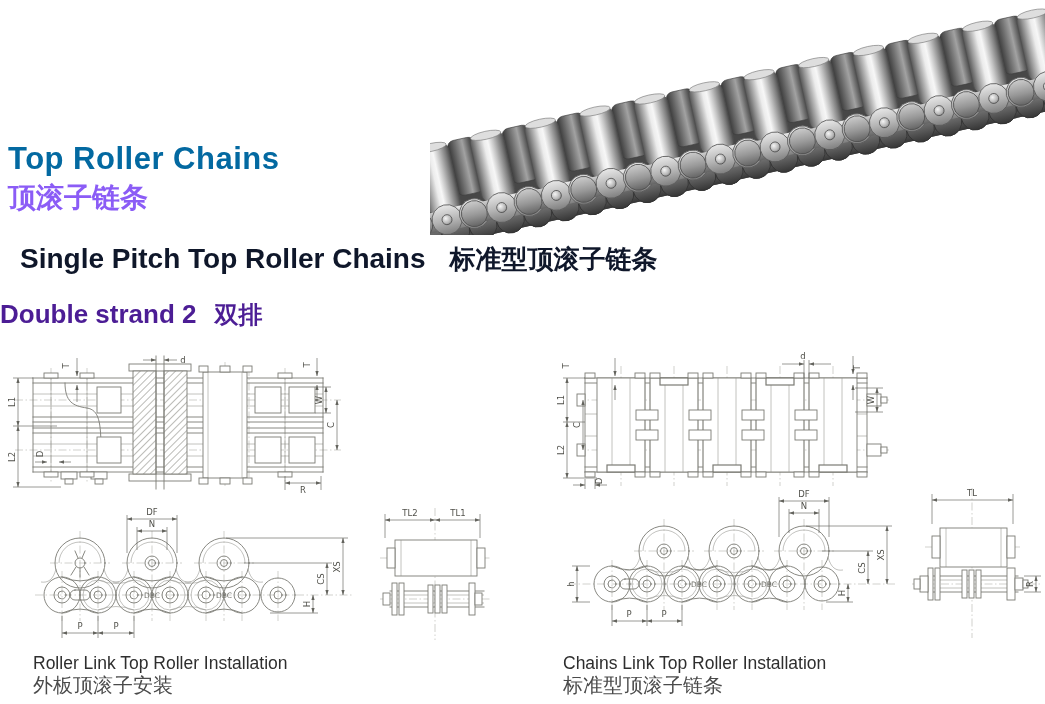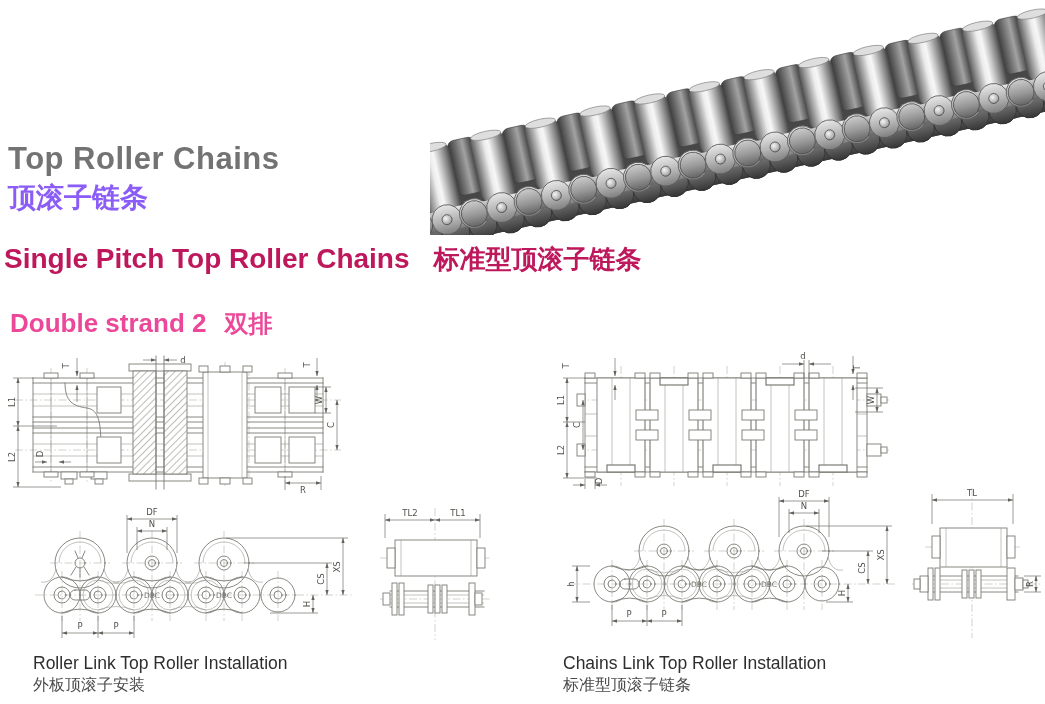--- a/index.html
+++ b/index.html
@@ -1,26 +1,26 @@
 <!DOCTYPE html>
 <html><head>
 <meta charset="utf-8">
 <style>
   html,body{margin:0;padding:0;background:#fff;}
   #page{position:relative;width:1045px;height:704px;background:#fff;overflow:hidden;
         font-family:"Liberation Sans",sans-serif;}
   .abs{position:absolute;}
   .t1{left:8px;top:141px;font-size:31px;font-weight:700;letter-spacing:.5px;}
   .t2{left:8px;top:179px;font-size:28px;font-weight:700;}
-  .sec{left:4px;top:242px;font-size:28px;font-weight:700;color:#be185d;white-space:nowrap;}
+  .sec{left:20px;top:242px;font-size:28px;font-weight:700;color:#0f172a;white-space:nowrap;}
   .sec .zh{margin-left:24px;font-size:26px;}
-  .sub{left:10px;top:299px;font-size:26px;font-weight:700;color:#ec4899;white-space:nowrap;margin-top:9px;}
+  .sub{left:0;top:299px;font-size:26px;font-weight:700;color:#4c1d95;white-space:nowrap;}
   .sub .zh{margin-left:18px;font-size:24px;}
   .cap{font-size:17.5px;color:#2e2e2e;line-height:22px;}
-  .cap .zh{font-size:16px;color:#4a4a4a;}
+  .cap .zh{font-size:20px;color:#4a4a4a;}
   
   svg .ln{stroke:#7b7b74;stroke-width:.9;fill:none;stroke-linecap:square;}
   svg .lt{stroke:#90908a;stroke-width:.55;fill:none;}
   svg .cl{stroke:#a2a29b;stroke-width:.5;fill:none;stroke-dasharray:8 2.5 1.5 2.5;}
   svg .dm{stroke:#63635d;stroke-width:.65;fill:none;}
   svg .wf{fill:#fff;stroke:#7b7b74;stroke-width:.9;}
   svg .wf2{fill:#fff;stroke:#7b7b74;stroke-width:1.2;}
   svg .hat{fill:url(#hat);stroke:#7b7b74;stroke-width:.9;}
   svg text.dim{font:8.5px "DejaVu Sans",sans-serif;fill:#50504a;text-anchor:middle;}
   svg text.dbc{font:7.5px "DejaVu Sans",sans-serif;fill:#6f6f68;text-anchor:middle;}
@@ -189,21 +189,21 @@
           <use href="#plateF" x="504" y="14"></use>
           <use href="#plateI" x="532" y="14"></use>
         <use href="#plateF" x="560" y="14"></use>
           <use href="#plateI" x="588" y="14"></use>
           <use href="#plateF" x="616" y="14"></use>
         <circle cx="-46" cy="34" r="5.5" fill="#3c3c3c" stroke="#2a2a2a"></circle>
       </g>
     </g>
   </svg>
 
-  <div class="abs t1" style="color:#737373">Top Roller Chains</div>
+  <div class="abs t1" style="color:#0369a1">Top Roller Chains</div>
   <div class="abs t2" style="color:#8b5cf6">顶滚子链条</div>
   <div class="abs sec">
     <span>Single Pitch Top Roller Chains</span><span class="zh">标准型顶滚子链条</span>
   </div>
   <div class="abs sub">
     <span>Double strand 2</span><span class="zh">双排</span>
   </div>
 
   <svg class="abs" style="left:5px;top:350px" width="345" height="145" viewBox="0 0 345 145">
 

